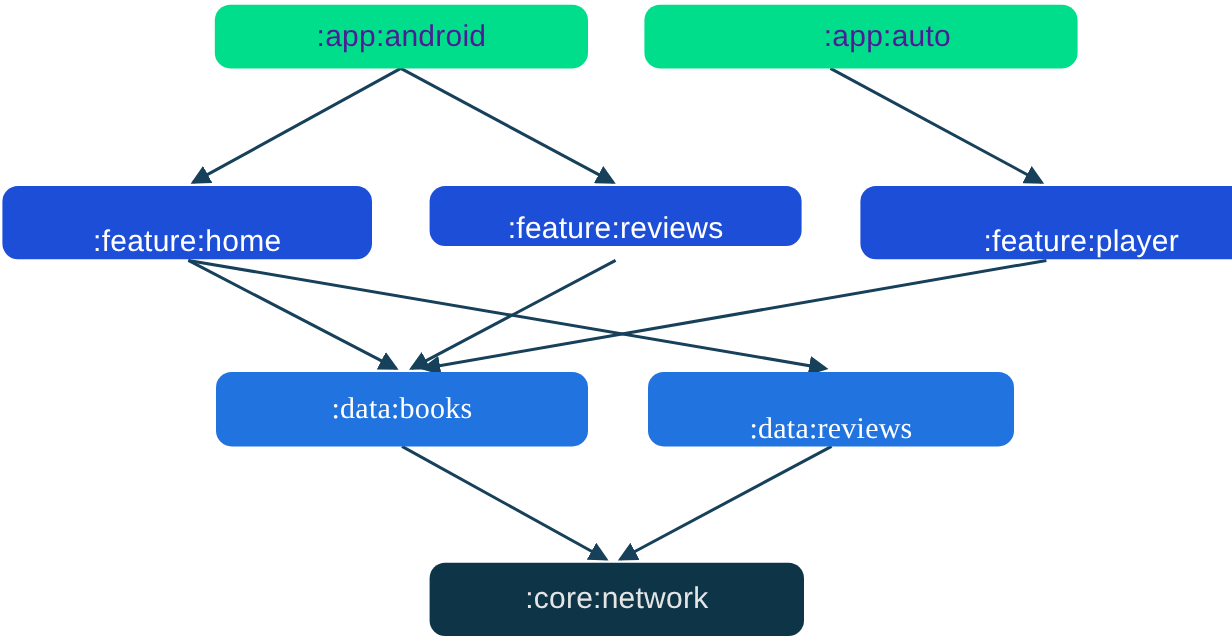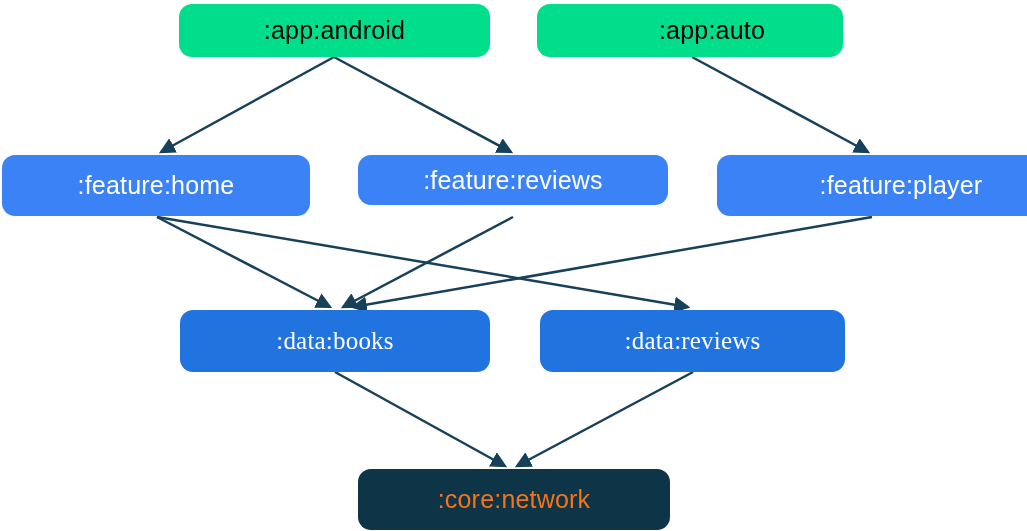--- a/index.html
+++ b/index.html
@@ -16,33 +16,33 @@
   }
   .node{
     position:absolute;
     display:flex;align-items:center;justify-content:center;
     border-radius:13px;
     font-size:25px;
     letter-spacing:0.2px;
     color:#ffffff;
     box-sizing:border-box;
   }
-  .node.green{background:#00DE8C;color:#000000;}
-  .node.coral{background:#3b82f6;color:#ffffff;}
+  .node.green{background:#00DE8C;color:#4c1d95;}
+  .node.coral{background:#1d4ed8;color:#ffffff;align-items:flex-end;}
   .node.blue{background:#2174E0;color:#ffffff;font-family:Liberation Serif, serif;}
-  .node.navy{background:#0E3448;color:#f97316;text-align:center;}
+  .node.navy{background:#0E3448;color:#e5e5e5;text-align:center;}
 
   
   #n-app-android   {left:179px; top:4px;   width:311px; height:53px;}
-  #n-app-auto      {left:537px; top:4px;   width:306px; height:53px;padding-left:44px;}
+  #n-app-auto      {left:537px; top:4px;   width:361px; height:53px;padding-left:44px;}
   #n-feature-home  {left:2px;   top:155px; width:308px; height:61px;}
   #n-feature-reviews{left:358px;top:155px; width:310px; height:50px;}
   #n-feature-player{left:717px; top:155px; width:368px; height:61px;}
   #n-data-books    {left:180px; top:310px; width:310px; height:62px;}
-  #n-data-reviews  {left:540px; top:310px; width:305px; height:62px;}
+  #n-data-reviews  {left:540px; top:310px; width:305px; height:62px;align-items:flex-end;}
   #n-core-network  {left:358px; top:469px; width:312px; height:61px;}
 </style>
 </head>
 <body>
 
 <div class="canvas">
 
   <svg class="edges" width="1027" height="531" viewBox="0 0 1027 531" xmlns="http://www.w3.org/2000/svg">
     <defs>
       <marker id="arrowhead" viewBox="0 0 10 10" refX="8.5" refY="5" markerWidth="6.5" markerHeight="6.5" orient="auto-start-reverse">

